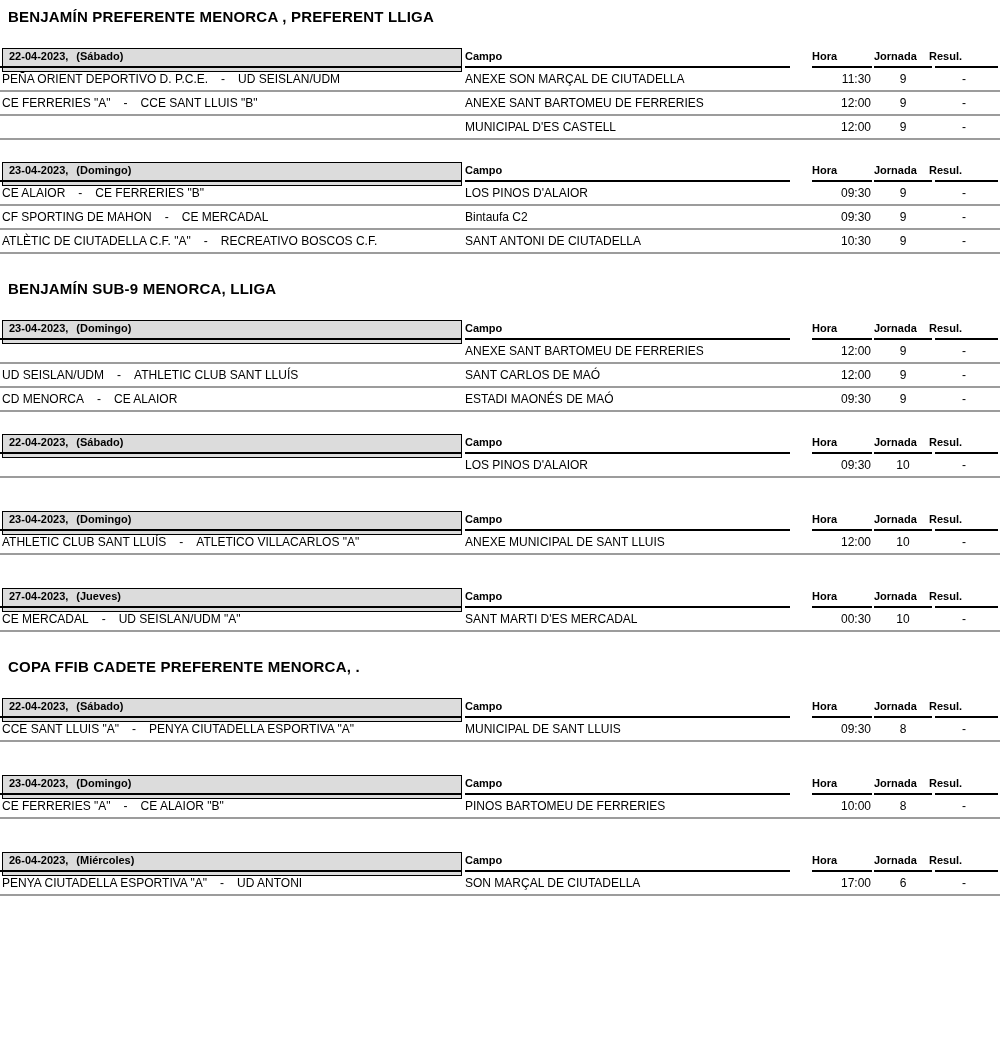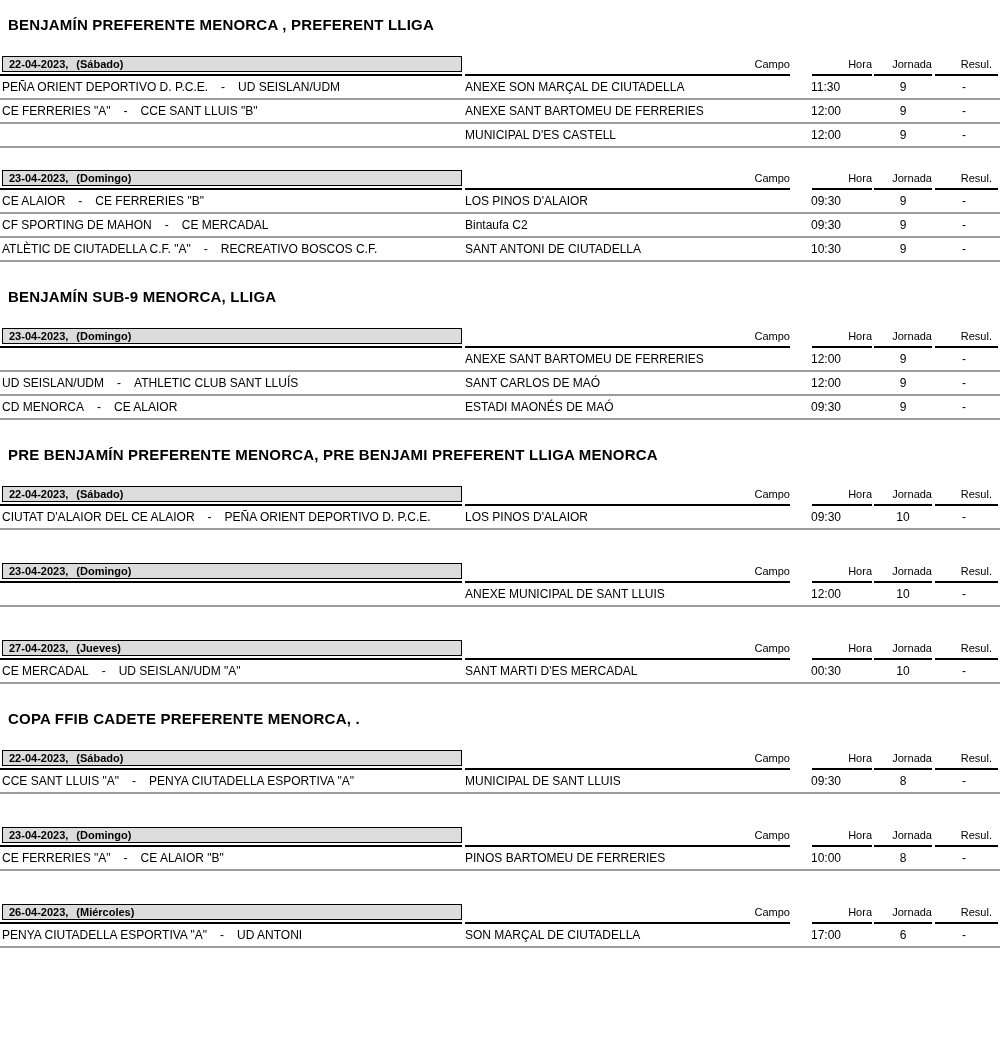--- a/index.html
+++ b/index.html
@@ -7,56 +7,56 @@
     padding: 0;
     background: #ffffff;
   }
   body {
     width: 1000px;
     height: 1046px;
     font-family: "Liberation Sans", "DejaVu Sans", sans-serif;
     color: #000;
     overflow: hidden;
   }
-  main { padding-top: 16px; border-radius: 27px; }
+  main { padding-top: 8px; border-radius: 27px; }
 
   .league-title {
     font-size: 15px;
     font-weight: bold;
     margin: 26px 0 0 8px;
     line-height: 18px;
     letter-spacing: 0.2px;
     white-space: nowrap;
   }
   section:first-of-type .league-title { margin-top: 0; }
 
   .fixture-table { margin-top: 22px; position: relative; }
   .fixture-table + .fixture-table { margin-top: 33px; }
 
   .thead { position: relative; height: 20px; }
 
   .date-box {
     position: absolute;
     left: 2px; top: 0;
-    width: 460px; height: 16px;
+    width: 460px; height: 24px;
     box-sizing: border-box;
     background: var(--date-box-bg, #dcdcdc);
     border: 1px solid #000;
     font-size: 11px;
     font-weight: bold;
     line-height: 14px;
     padding-left: 6px;
     white-space: nowrap;
   }
   .date-day { margin-left: 8px; }
 
   .col-label {
     position: absolute; top: 2px;
-    font-size: 11px; font-weight: normal;
-    text-align: right;
+    font-size: 11px; font-weight: bold;
+    text-align: left;
     white-space: nowrap;
   }
   .col-campo   { left: 465px; width: 325px; }
   .col-hora    { left: 812px; width: 60px; }
   .col-jornada { left: 874px; width: 58px; }
   .col-resul   { left: 929px; width: 63px; }
 
   .hline { position: absolute; bottom: 0; height: 0; border-bottom: 2px solid var(--header-line, #000); }
   .ul-date    { left: 0;     width: 462px; }
   .ul-campo   { left: 465px; width: 325px; }
@@ -66,21 +66,21 @@
 
   .row {
     position: relative;
     height: 22px;
     border-bottom: 2px solid var(--row-line, #9c9c9c);
     font-size: 12px;
   }
   .cell { position: absolute; bottom: 4px; white-space: nowrap; }
   .cell-match  { left: 2px; }
   .cell-venue  { left: 465px; }
-  .cell-hora   { left: 811px; width: 60px; text-align: left; }
+  .cell-hora   { left: 811px; width: 60px; text-align: right; }
   .cell-jorn   { left: 873px; width: 60px; text-align: center; }
   .cell-resul  { left: 933px; width: 62px; text-align: center; }
   .dash { display: inline-block; margin: 0 13px; }
 </style>
 </head>
 <body>
 
 <main>
   <section>
     <h2 class="league-title">BENJAMÍN PREFERENTE MENORCA , PREFERENT LLIGA</h2>
@@ -228,42 +228,38 @@
     <span class="cell cell-hora">09:30</span>
     <span class="cell cell-jorn">9</span>
     <span class="cell cell-resul">-</span>
   </div>
 </div>
   </div>
 </div>
   </section>
 
   <section>
-    <h2 class="league-title">PRE BENJAMÍN PREFERENTE MENORCA, PRE BENJAMI PREFERENT LLIGA MENORCA</h2>
     <div>
   <div class="fixture-table">
     <div class="thead">
       <div class="date-box">
         <span>22-04-2023,</span><span class="date-day">(Sábado)</span>
       </div>
       <div class="col-label col-campo">Campo</div>
       <div class="col-label col-hora">Hora</div>
       <div class="col-label col-jornada">Jornada</div>
       <div class="col-label col-resul">Resul.</div>
       <div class="hline ul-date"></div>
       <div class="hline ul-campo"></div>
       <div class="hline ul-hora"></div>
       <div class="hline ul-jornada"></div>
       <div class="hline ul-resul"></div>
     </div>
     <div>
   <div class="row">
-    <span class="cell cell-match">
-      <span>CIUTAT D'ALAIOR DEL CE ALAIOR</span><span class="dash">-</span><span>PEÑA ORIENT DEPORTIVO D. P.C.E.</span>
-    </span>
     <span class="cell cell-venue">LOS PINOS D'ALAIOR</span>
     <span class="cell cell-hora">09:30</span>
     <span class="cell cell-jorn">10</span>
     <span class="cell cell-resul">-</span>
   </div>
 </div>
   </div>
 
   <div class="fixture-table">
     <div class="thead">
@@ -275,20 +271,23 @@
       <div class="col-label col-jornada">Jornada</div>
       <div class="col-label col-resul">Resul.</div>
       <div class="hline ul-date"></div>
       <div class="hline ul-campo"></div>
       <div class="hline ul-hora"></div>
       <div class="hline ul-jornada"></div>
       <div class="hline ul-resul"></div>
     </div>
     <div>
   <div class="row">
+    <span class="cell cell-match">
+      <span>ATHLETIC CLUB SANT LLUÍS</span><span class="dash">-</span><span>ATLETICO VILLACARLOS "A"</span>
+    </span>
     <span class="cell cell-venue">ANEXE MUNICIPAL DE SANT LLUIS</span>
     <span class="cell cell-hora">12:00</span>
     <span class="cell cell-jorn">10</span>
     <span class="cell cell-resul">-</span>
   </div>
 </div>
   </div>
 
   <div class="fixture-table">
     <div class="thead">

